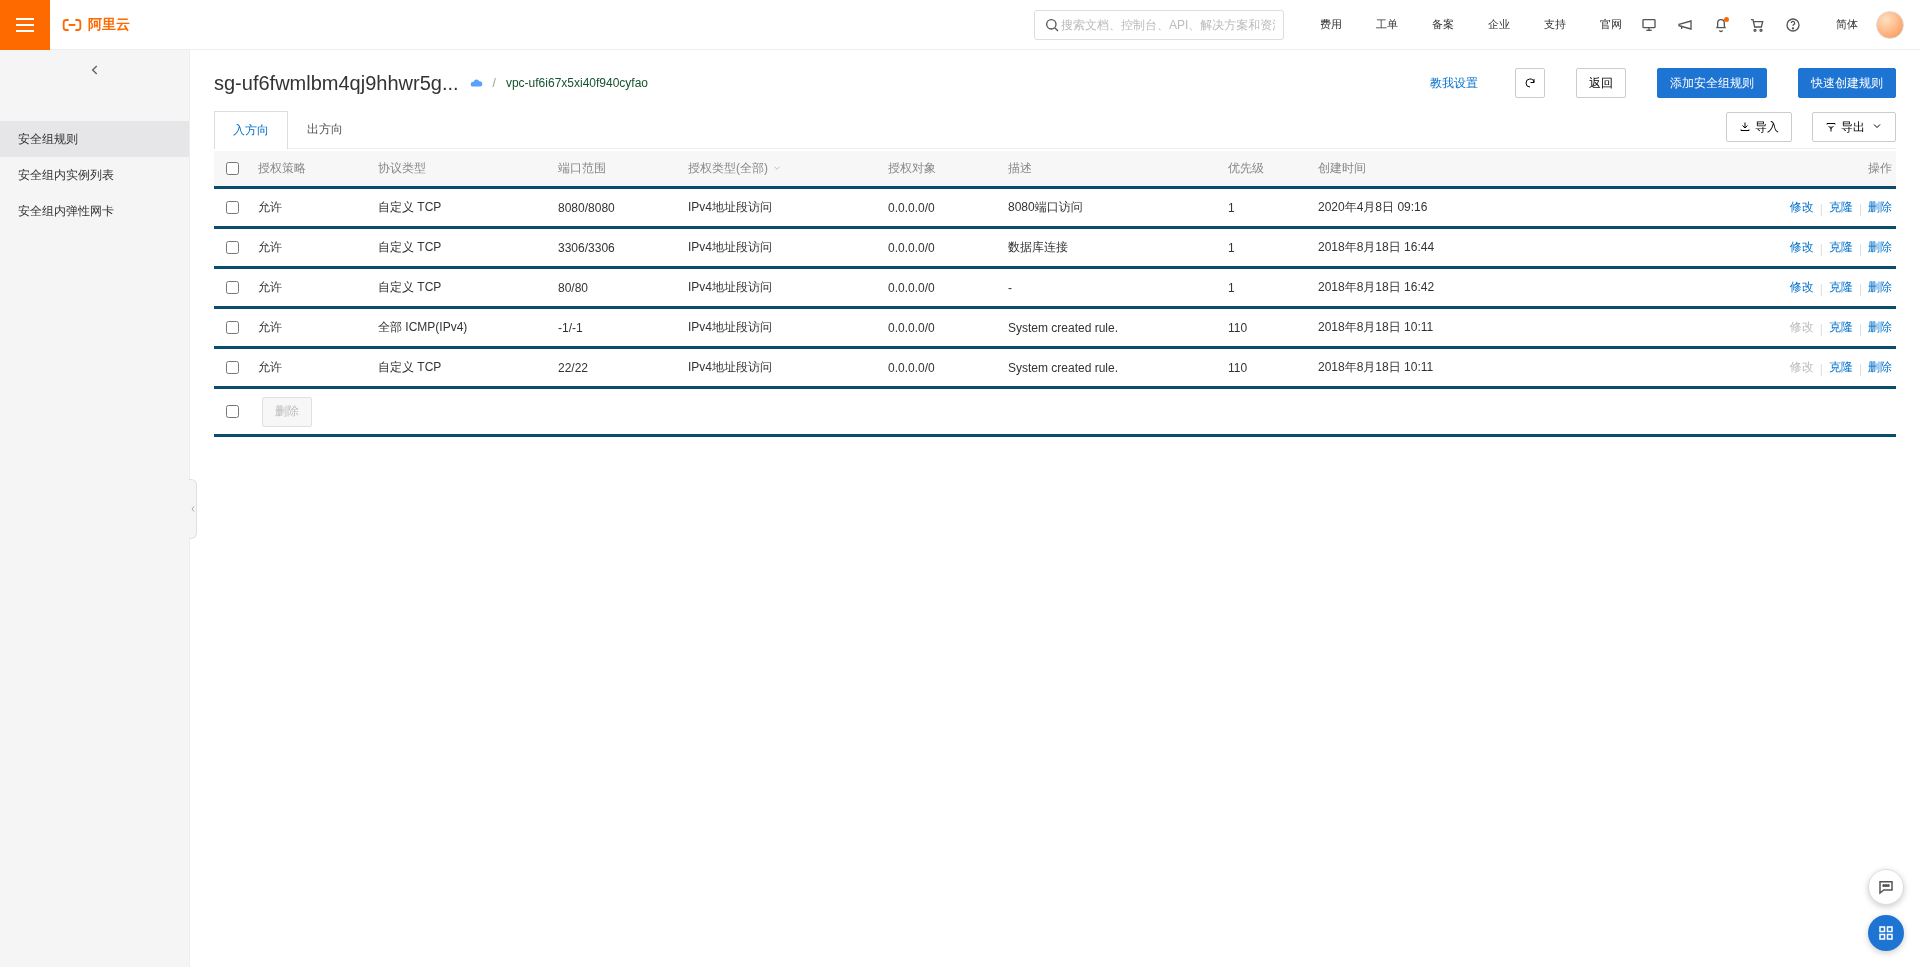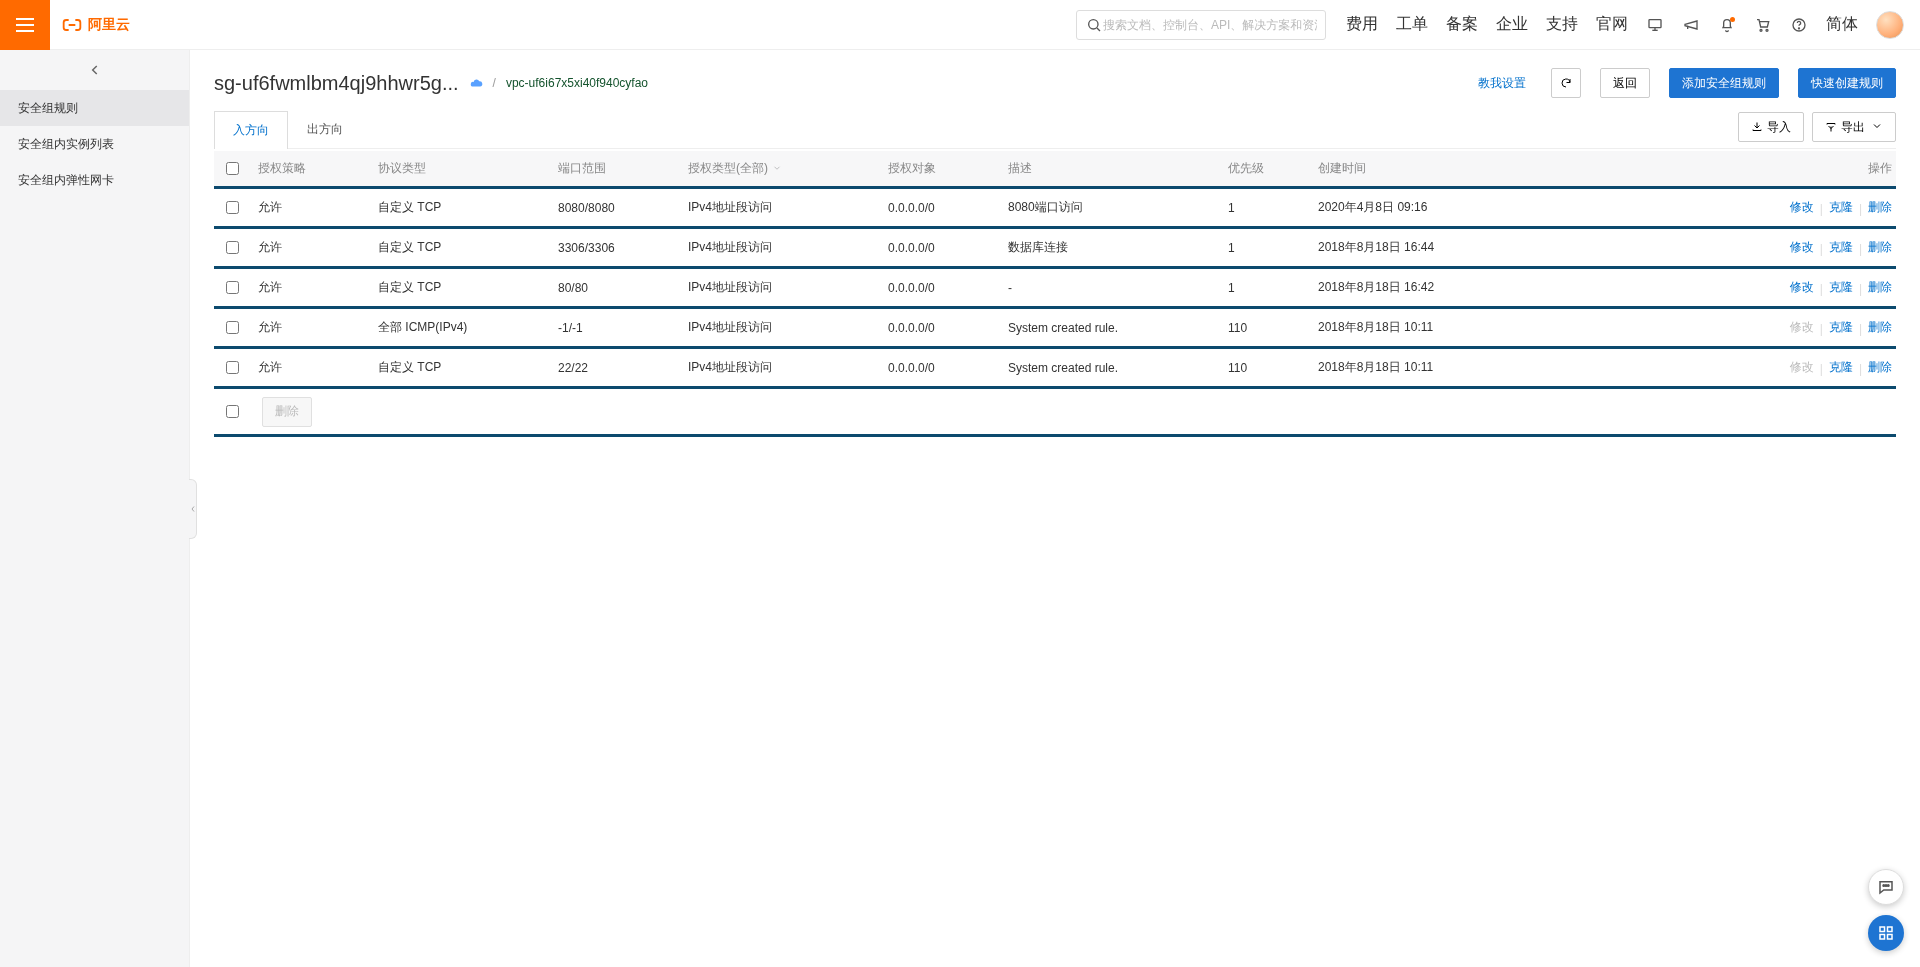--- a/index.html
+++ b/index.html
@@ -12,46 +12,46 @@
   .hamburger { width: 18px; height: 14px; display: flex; flex-direction: column; justify-content: space-between; }
   .hamburger span { display: block; height: 2px; background: #fff; }
   .brand { display: flex; align-items: center; gap: 6px; margin-left: 12px; color: #ff6a00; font-weight: bold; font-size: 14px; }
   .brand-logo { width: 20px; height: 20px; }
   .brand-logo svg { display: block; }
   .top-spacer { flex: 1; }
   .search-box { display: flex; align-items: center; border: 1px solid #ddd; border-radius: 3px; height: 30px; padding: 0 8px; width: 250px; color: #999; }
   .search-box input { border: none; outline: none; font-size: 12px; flex: 1; color: #333; background: transparent; }
   .search-box input::placeholder { color: #bbb; }
   .top-links { display: flex; align-items: center; gap: 18px; margin-left: 20px; margin-right: 16px; color: #333; }
-  .top-links .lnk { cursor: pointer; font-size: 16px; }
+  .top-links .lnk { cursor: pointer; font-size: 11px; margin-left: 16px; }
   .top-icon { width: 18px; height: 18px; display: inline-flex; align-items: center; justify-content: center; color: #555; cursor: pointer; position: relative; }
   .top-icon svg { width: 16px; height: 16px; display: block; }
   .bell-dot::after { content: ""; position: absolute; top: 1px; right: 1px; width: 5px; height: 5px; border-radius: 50%; background: #ff6a00; }
   .avatar { width: 28px; height: 28px; border-radius: 50%; background: radial-gradient(circle at 35% 30%, #ffe0c0, #ffb07a 60%, #e89050); border: 1px solid #ddd; }
 
   
   .body { display: flex; height: calc(100% - 50px); }
   .sidebar { width: 190px; background: #f5f5f6; border-right: 1px solid #eee; position: relative; }
   .side-collapse { height: 40px; display: flex; align-items: center; justify-content: center; cursor: pointer; color: #666; }
   .side-collapse svg { width: 14px; height: 14px; }
   .side-item { height: 36px; line-height: 36px; padding-left: 18px; cursor: pointer; color: #333; font-size: 12px; }
-  .side-item.active { background: #e6e6e8; font-weight: 500; }
+  .side-item.active { background: #e6e6e8; font-weight: 500; margin-top: 31px; }
   .side-handle { position: absolute; right: -8px; top: 50%; transform: translateY(-50%); width: 8px; height: 60px; background: #f5f5f6; border: 1px solid #e0e0e0; border-left: none; border-radius: 0 6px 6px 0; display: flex; align-items: center; justify-content: center; cursor: pointer; }
   .side-handle svg { width: 6px; height: 10px; opacity: .4; }
 
   .main { flex: 1; overflow: auto; padding: 0 24px 24px 24px; position: relative; }
 
   
   .page-head { display: flex; align-items: center; padding: 18px 0 12px 0; gap: 10px; }
   .page-title { font-size: 20px; font-weight: 500; color: #333; white-space: nowrap; }
   .cloud-icon { color: #59a1ff; display:inline-flex; }
   .cloud-icon svg { width:14px; height:14px; }
   .breadcrumb { color: #999; font-size: 12px; }
   .head-spacer { flex: 1; }
-  .btn { height: 30px; padding: 0 12px; border: 1px solid #ccc; background: #fff; cursor: pointer; font-size: 12px; border-radius: 2px; display: inline-flex; align-items: center; gap: 4px; }
+  .btn { height: 30px; padding: 0 12px; border: 1px solid #ccc; background: #fff; cursor: pointer; font-size: 12px; border-radius: 2px; display: inline-flex; align-items: center; gap: 4px; margin-left: 12px; }
   .btn svg { width: 12px; height: 12px; }
   .btn.primary { background: #1e74d2; border-color: #1e74d2; color: #fff; }
   .link-btn { color: #0070cc; cursor: pointer; font-size: 12px; }
   .refresh-btn { width: 30px; padding: 0; justify-content: center; }
   .head-actions { display:flex; align-items:center; gap:19px; }
   .head-actions .link-btn { margin-right: 6px; }
 
   
   .tab-row { display: flex; align-items: flex-end; border-bottom: 1px solid #eee; }
   .tabs { display: flex; }

